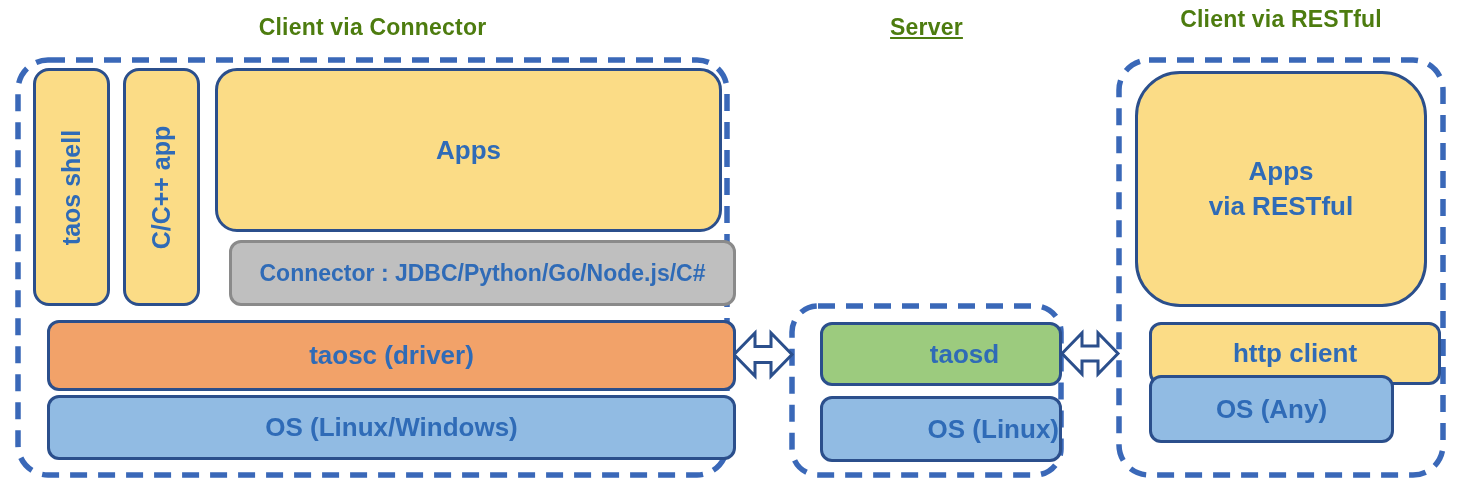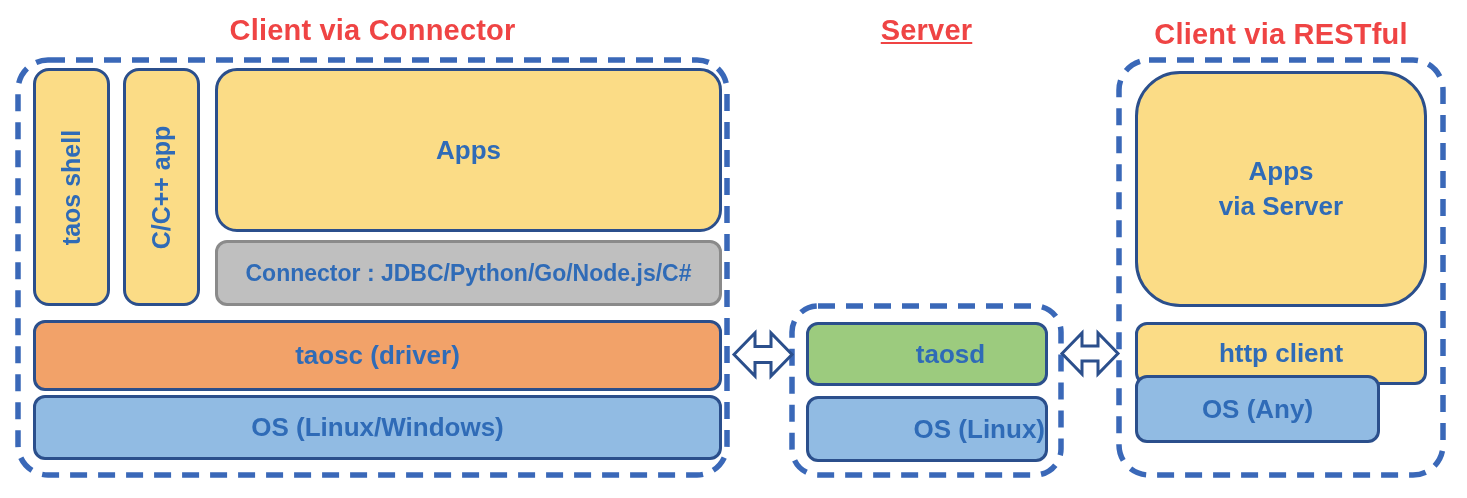--- a/index.html
+++ b/index.html
@@ -2,34 +2,34 @@
 <html><head>
 <meta charset="utf-8">
 <style>
   html,body{margin:0;padding:0;background:#ffffff;}
   .canvas{
     position:relative;width:1467px;height:498px;background:#ffffff;
     font-family:"Liberation Sans",sans-serif;overflow:hidden;
   }
   .overlay{position:absolute;left:0;top:0;width:1467px;height:498px;}
   .sec-title{
-    position:absolute;text-align:center;font-weight:bold;font-size:29px;
-    color:#ef4444;letter-spacing:0.2px;
+    position:absolute;text-align:center;font-weight:bold;font-size:23px;
+    color:#4d7c0f;letter-spacing:0.2px;
   }
   .box{
     position:absolute;box-sizing:border-box;border:3px solid #2B4F8C;
     display:flex;align-items:center;justify-content:center;
     font-weight:bold;color:#2F6BB7;text-align:center;
   }
   .yellow{background:#FBDC86;}
   .orange{background:#F2A269;}
   .blue{background:#91BBE3;}
   .green{background:#9CCB7E;padding-left:47px;}
   .gray{background:#BFBFBF;border-color:#8A8A8A;}
-  .r12{border-radius:12px;}
+  .r12{border-radius:12px;margin-left:14px;}
   .r16{border-radius:16px;}
   .r22{border-radius:22px;}
   .r45{border-radius:45px;}
   .fs26{font-size:26px;}
   .fs23{font-size:23px;}
   .vlabel{transform:rotate(-90deg);white-space:nowrap;font-size:25px;}
   .two-line{line-height:1.35;}
 </style>
 </head>
 <body>
@@ -39,21 +39,21 @@
   <svg class="overlay" viewBox="0 0 1467 498">
     <rect x="18" y="60" width="709" height="415" rx="30" fill="none" stroke="#3A68B8" stroke-width="5.5" stroke-dasharray="17 11"></rect>
     <rect x="792" y="306" width="269" height="169" rx="26" fill="none" stroke="#3A68B8" stroke-width="5.5" stroke-dasharray="17 11"></rect>
     <rect x="1119" y="60" width="324" height="415" rx="30" fill="none" stroke="#3A68B8" stroke-width="5.5" stroke-dasharray="17 11"></rect>
     <polygon points="734,354.5 755,333 755,346.5 771,346.5 771,333 792,354.5 771,376 771,362.5 755,362.5 755,376" fill="#ffffff" stroke="#2B4F8C" stroke-width="3" stroke-linejoin="miter"></polygon>
     <polygon points="1062,353.5 1082,333 1082,346 1098,346 1098,333 1118,353.5 1098,374 1098,361 1082,361 1082,374" fill="#ffffff" stroke="#2B4F8C" stroke-width="3" stroke-linejoin="miter"></polygon>
   </svg>
 
   <div class="sec-title" style="left:15px;top:14px;width:715px;">Client via Connector</div>
   <div class="sec-title" style="left:790px;top:14px;width:273px;text-decoration:underline;">Server</div>
-  <div class="sec-title" style="left:1117px;top:18px;width:328px;">Client via RESTful</div>
+  <div class="sec-title" style="left:1117px;top:6px;width:328px;">Client via RESTful</div>
 
   <div class="box yellow r16" style="left:33px;top:68px;width:77px;height:238px;">
     <span class="vlabel">taos shell</span>
   </div>
   <div class="box yellow r16" style="left:123px;top:68px;width:77px;height:238px;">
     <span class="vlabel">C/C++ app</span>
   </div>
   <div class="box yellow r22 fs26" style="left:215px;top:68px;width:507px;height:164px;">
     <span>Apps</span>
   </div>
@@ -70,21 +70,21 @@
   <div class="box green r12 fs26" style="left:806px;top:322px;width:242px;height:64px;">
     <span>taosd</span>
   </div>
   <div class="box blue r12 fs26" style="left:806px;top:396px;width:242px;height:66px;justify-content:flex-end;">
     <span>OS (Linux)</span>
   </div>
 
   <div class="box yellow r45 fs26" style="left:1135px;top:71px;width:292px;height:236px;">
     <div class="two-line">
       <div>Apps</div>
-      <div>via Server</div>
+      <div>via RESTful</div>
     </div>
   </div>
   <div class="box yellow r12 fs26" style="left:1135px;top:322px;width:292px;height:63px;">
     <span>http client</span>
   </div>
   <div class="box blue r12 fs26" style="left:1135px;top:375px;width:245px;height:68px;">
     <span>OS (Any)</span>
   </div>
 
 </div>

